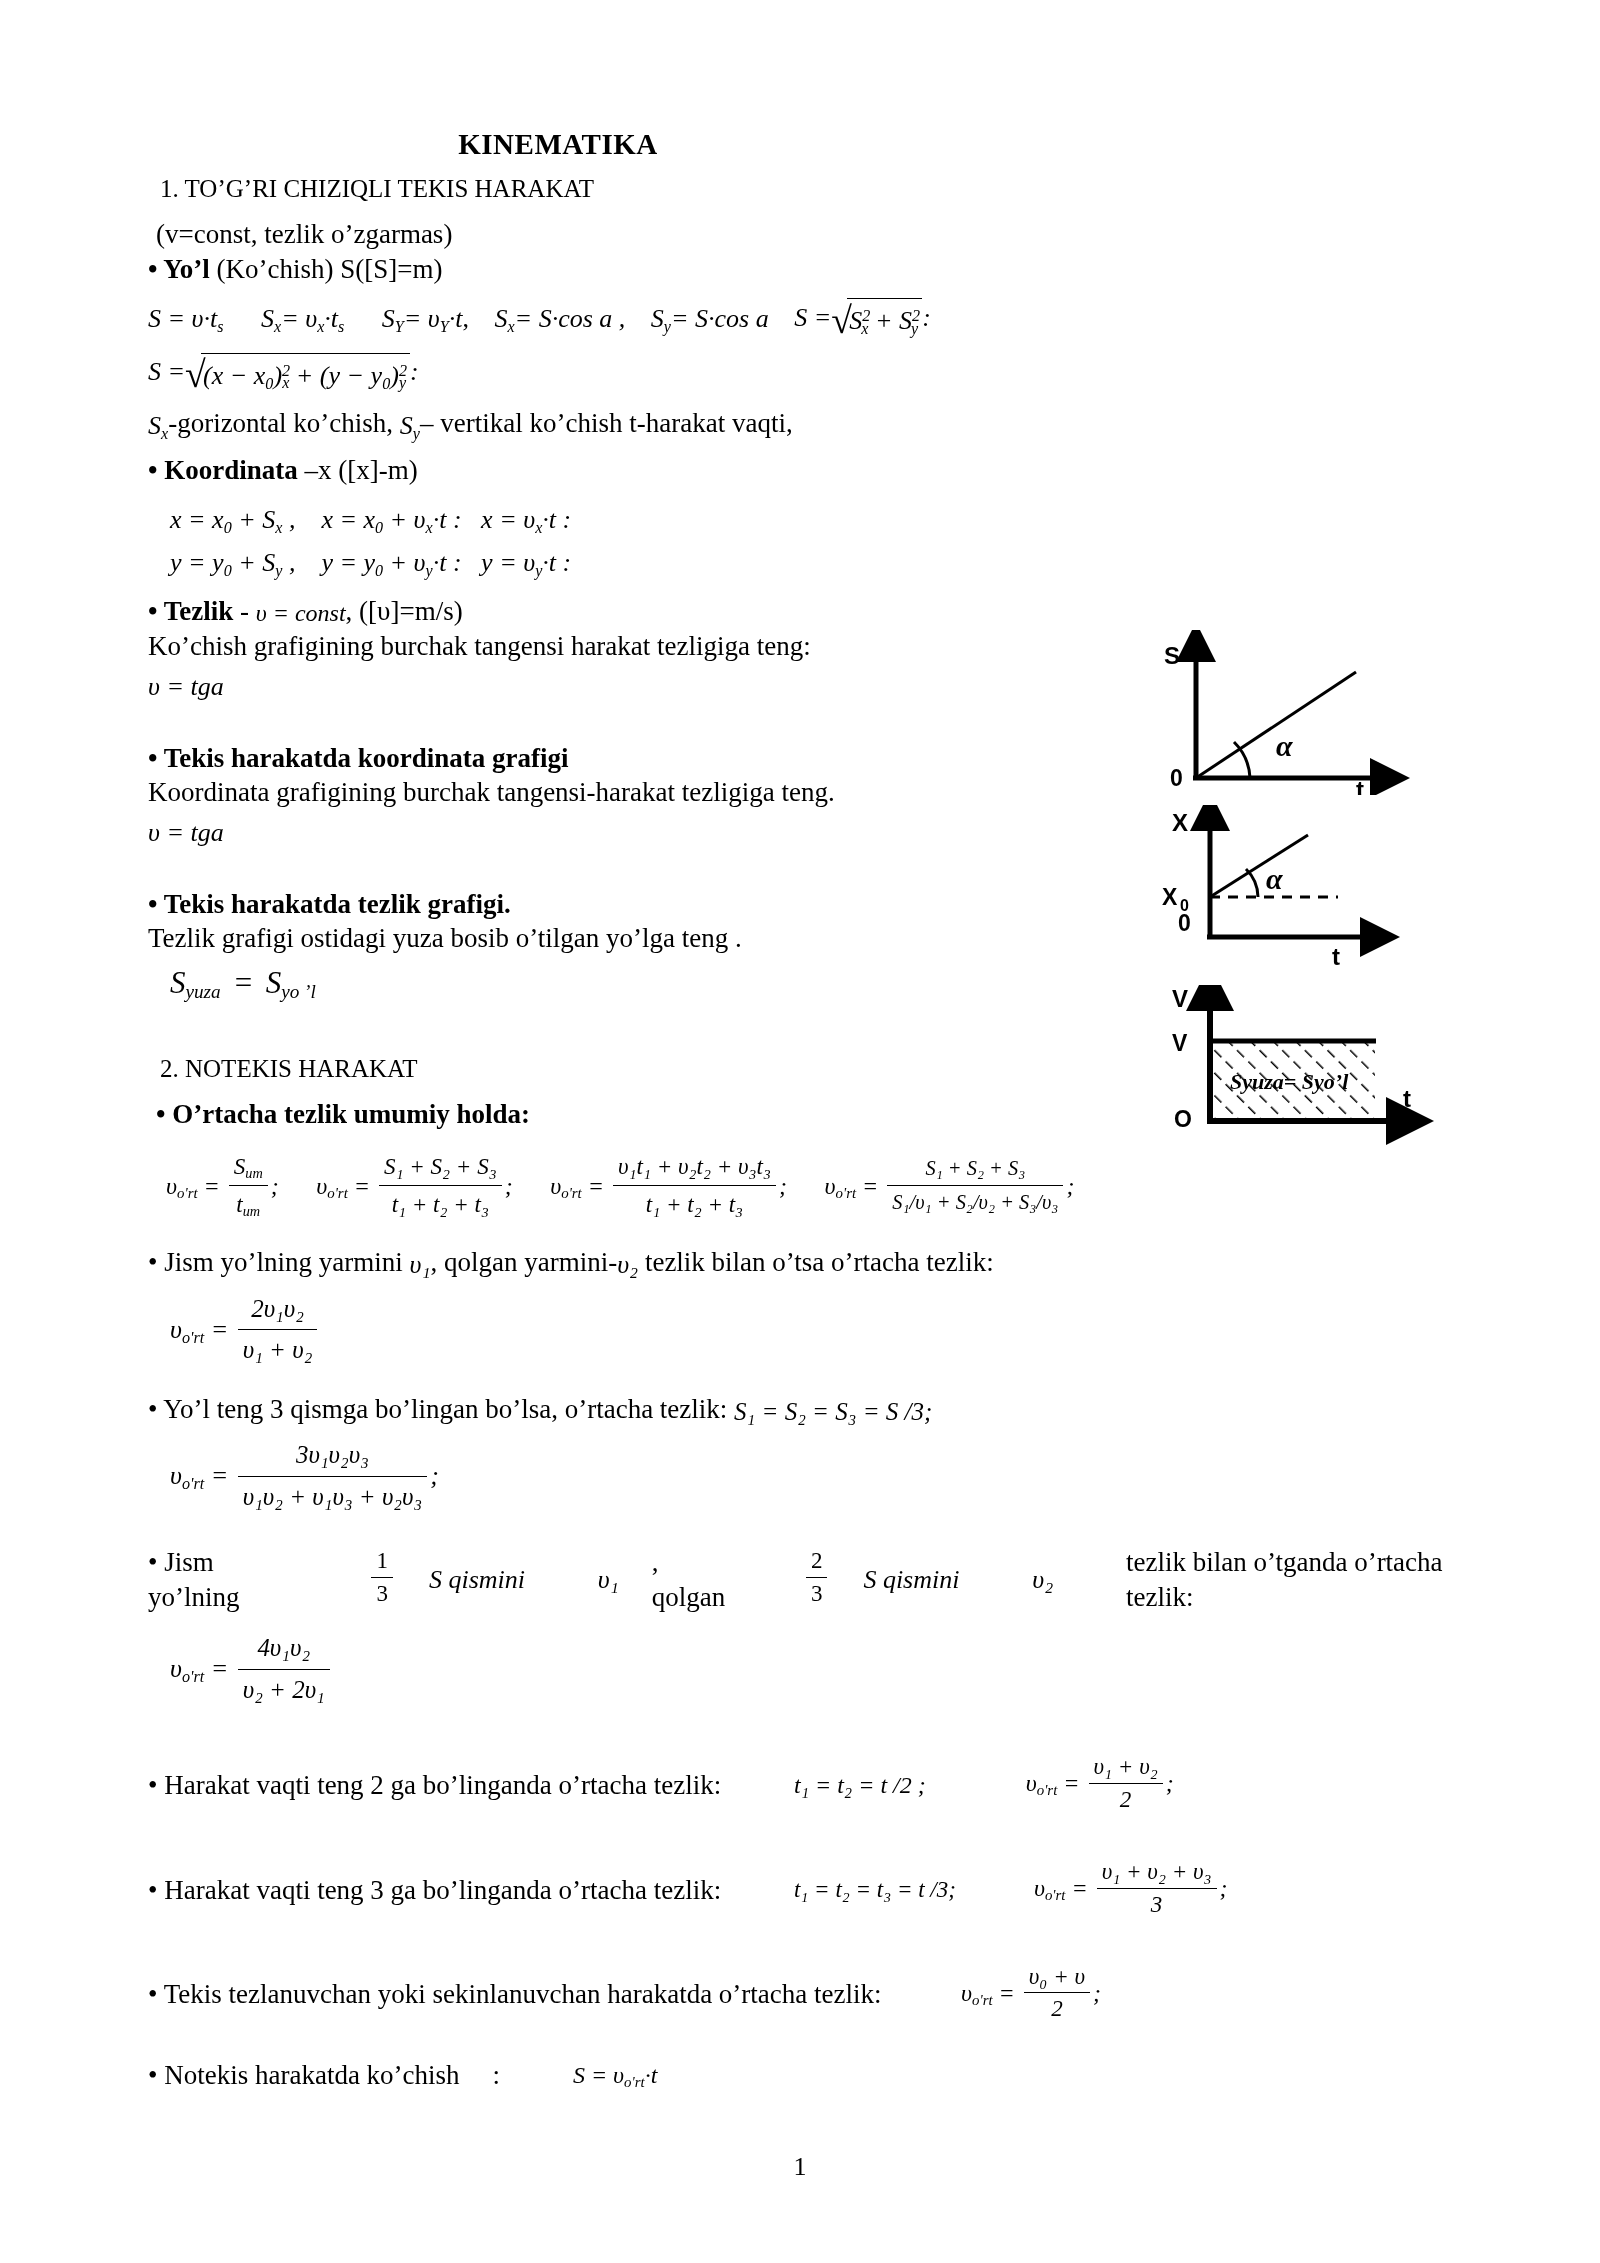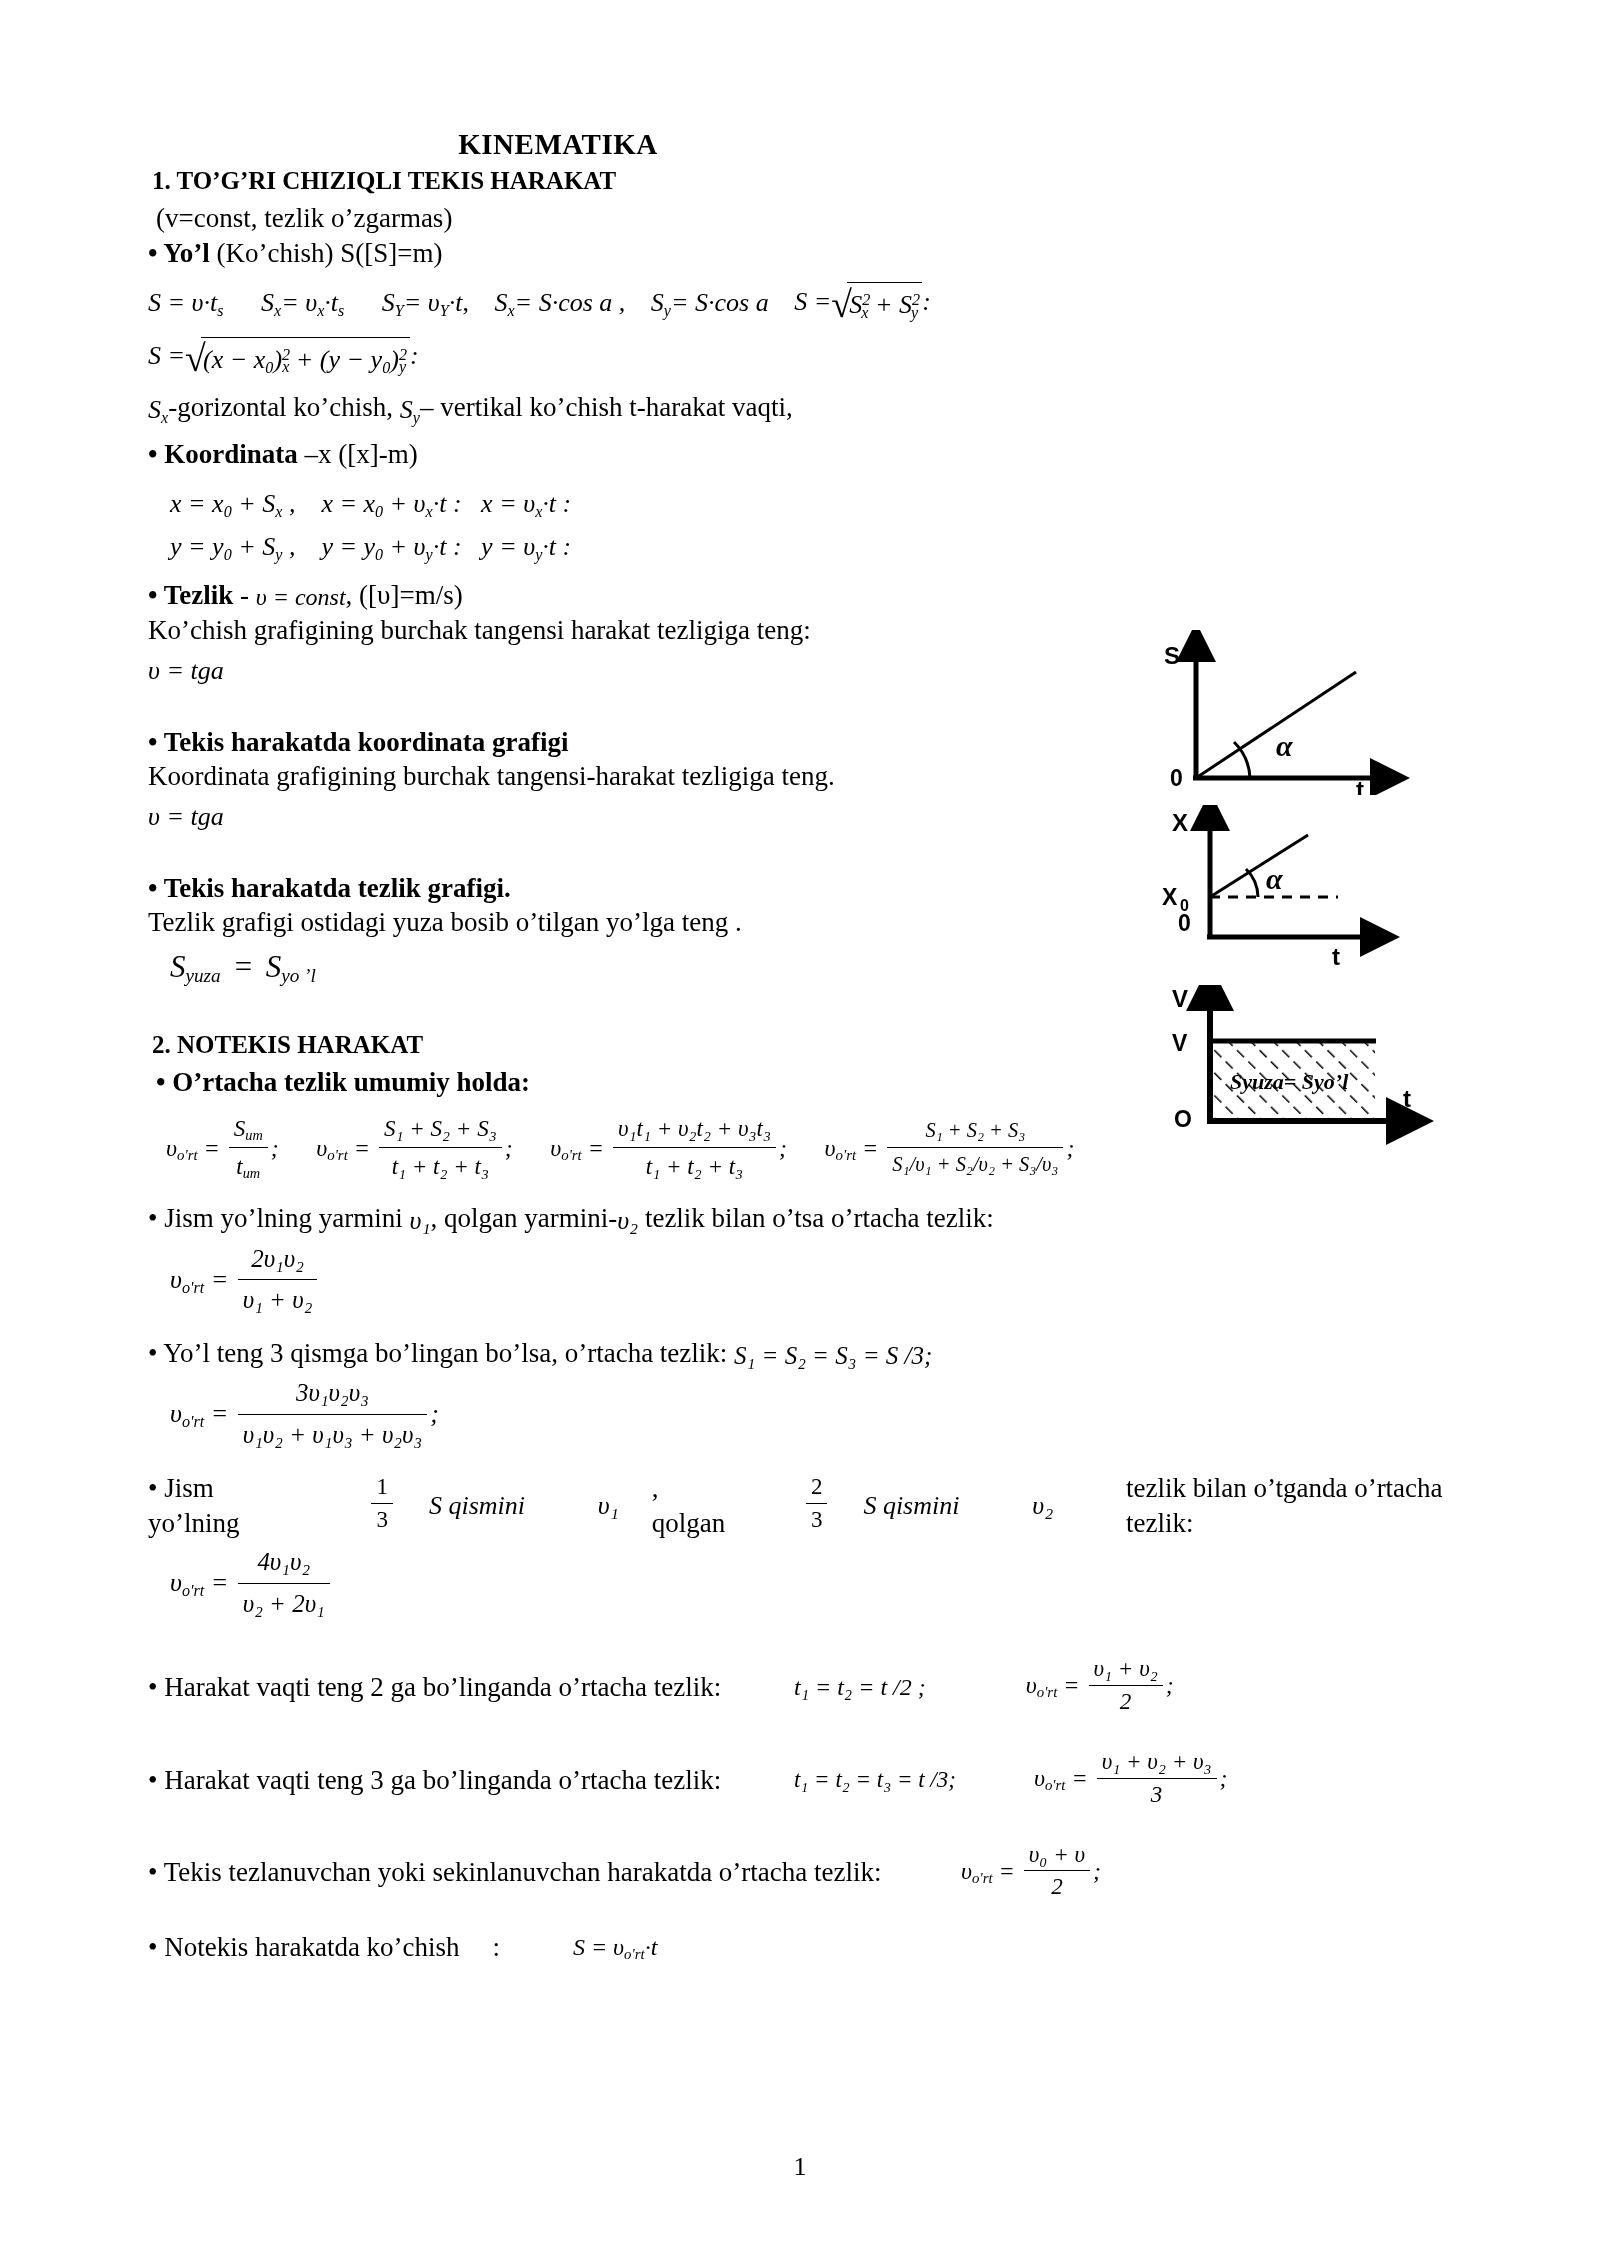--- a/index.html
+++ b/index.html
@@ -31,23 +31,23 @@
   
   .doc-title {
     text-align: center;
     font-weight: bold;
     font-size: 29px;
     letter-spacing: .5px;
     margin: 0 0 4px 0;
     width: 820px;
   }
   .heading {
-    font-weight: bold;
+    font-weight: normal;
     font-size: 25px;
-    margin: 4px;
+    margin: 12px;
     line-height: 1.26;
   }
   .subhead {
     font-weight: bold;
     font-size: 27px;
     margin: 0;
     line-height: 1.26;
   }
   .plain {
     font-size: 27px;
@@ -76,21 +76,21 @@
     font-style: italic;
     line-height: 0;
   }
   sub.s { vertical-align: -0.28em; }
   sup.s { vertical-align: 0.52em; }
 
   .frac {
     display: inline-block;
     vertical-align: middle;
     text-align: center;
-    margin: 4px 3px;
+    margin: 10px 3px;
     position: relative;
     top: -2px;
   }
   .frac .num {
     display: block;
     padding: 0 5px 1px 5px;
     border-bottom: 1.6px solid #000;
     font-size: 0.96em;
   }
   .frac .den {

